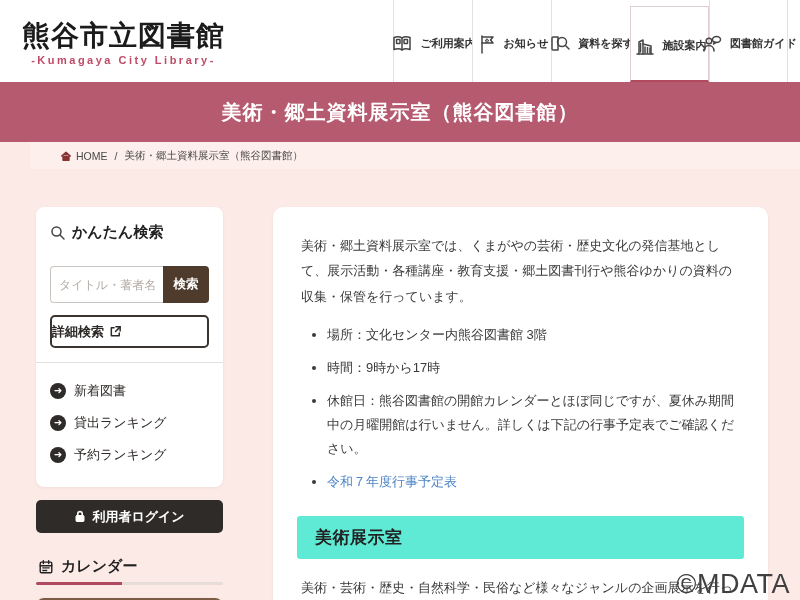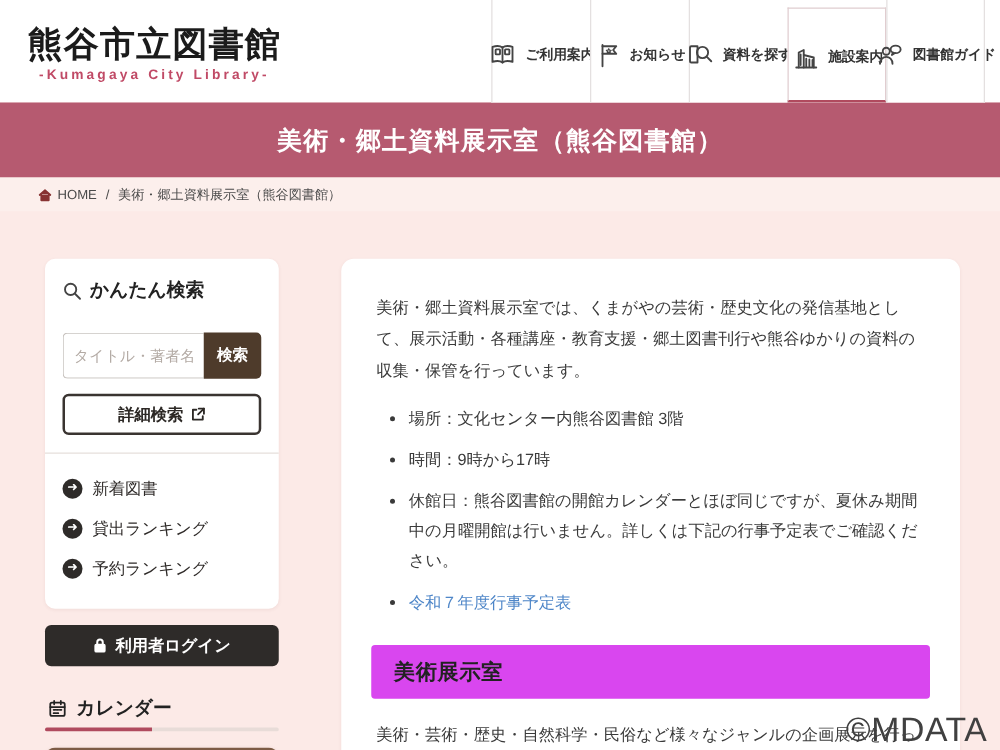--- a/index.html
+++ b/index.html
@@ -30,21 +30,21 @@
   }
   svg.icn { stroke:#444; fill:none; stroke-width:1.5; stroke-linecap:round; stroke-linejoin:round; }
   
   .banner {
     height:60px; background:#b65a70; display:flex; align-items:center; justify-content:center;
   }
   .banner-title { color:#fff; font-size:20px; font-weight:bold; letter-spacing:1px; }
   
   .breadcrumb {
     height:27px; display:flex; align-items:center; gap:7px;
-    padding:0 0 0 30px; font-size:10.5px; color:#4a4a4a; background:#fcefec;
+    padding:0 0 0 30px; font-size:10.5px; color:#4a4a4a; background:#fcefec;margin-left:30px;
   }
   .bc-home { display:flex; align-items:center; gap:4px; cursor:pointer; color:#4a4a4a; }
   
   .content { display:flex; padding:38px 32px 0 36px; gap:50px; align-items:flex-start; }
   .sidebar { width:187px; flex:none; }
   .main { flex:1; }
   
   .card {
     background:#fff; border-radius:8px; padding:16px 14px;
     box-shadow:0 1px 3px rgba(120,60,60,.08);
@@ -57,21 +57,21 @@
     font-family:inherit; background:#fff;
   }
   .search-input::placeholder { color:#b3aaa4; }
   .search-btn {
     width:46px; border:none; background:#4e3b2b; color:#fff; font-weight:bold;
     font-size:12.5px; border-radius:0 4px 4px 0; cursor:pointer; font-family:Liberation Sans, sans-serif;
   }
   .adv-btn {
     width:100%; height:33px; background:#fff; border:2px solid #3a3431; border-radius:5px;
     font-size:13px; font-weight:bold; color:#2c2825; cursor:pointer; font-family:inherit;
-    display:flex; align-items:center; justify-content:center; gap:5px;
+    display:flex; align-items:center; justify-content:flex-start; gap:5px;
   }
   .s-divider { border-top:1px solid #e6e0dc; margin:14px -14px 12px; }
   .s-link { display:flex; align-items:center; gap:8px; font-size:13px; color:#2e2a28; font-weight:500; padding:7px 0; cursor:pointer; }
   .arrow-circle {
     width:16px; height:16px; border-radius:50%; background:#2e2b29; color:#fff;
     font-size:10px; line-height:16px; text-align:center; flex:none;
   }
   .login-btn {
     width:100%; height:33px; margin-top:13px; background:#2e2b29; color:#fff;
     border:none; border-radius:5px; font-size:13px; font-weight:bold; cursor:pointer;
@@ -89,21 +89,21 @@
   
   .main-card {
     background:#fff; border-radius:10px; padding:26px 28px 0;
     box-shadow:0 1px 3px rgba(120,60,60,.08); min-height:400px;
   }
   .main-card p { font-size:13px; line-height:1.95; color:#3a3a3a; }
   .bullets { margin:14px 0 0 26px; }
   .bullets li { font-size:13px; line-height:1.85; color:#3a3a3a; margin-bottom:9px; }
   a.link { color:#4e86c8; text-decoration:none; cursor:pointer; }
   .section-strip {
-    background:#d946ef; border-radius:3px; margin:22px -4px 0; padding:10px 18px;
+    background:#5eead4; border-radius:3px; margin:22px -4px 0; padding:10px 18px;
   }
   .section-strip h2 { font-size:17px; font-weight:bold; color:#222; letter-spacing:.5px; }
   .sec-p { margin-top:16px; }
   
   .watermark {
     position:absolute; right:10px; bottom:0; font-size:27px; font-weight:500;
     color:#404040; letter-spacing:.5px;
   }
 </style>
 </head>

